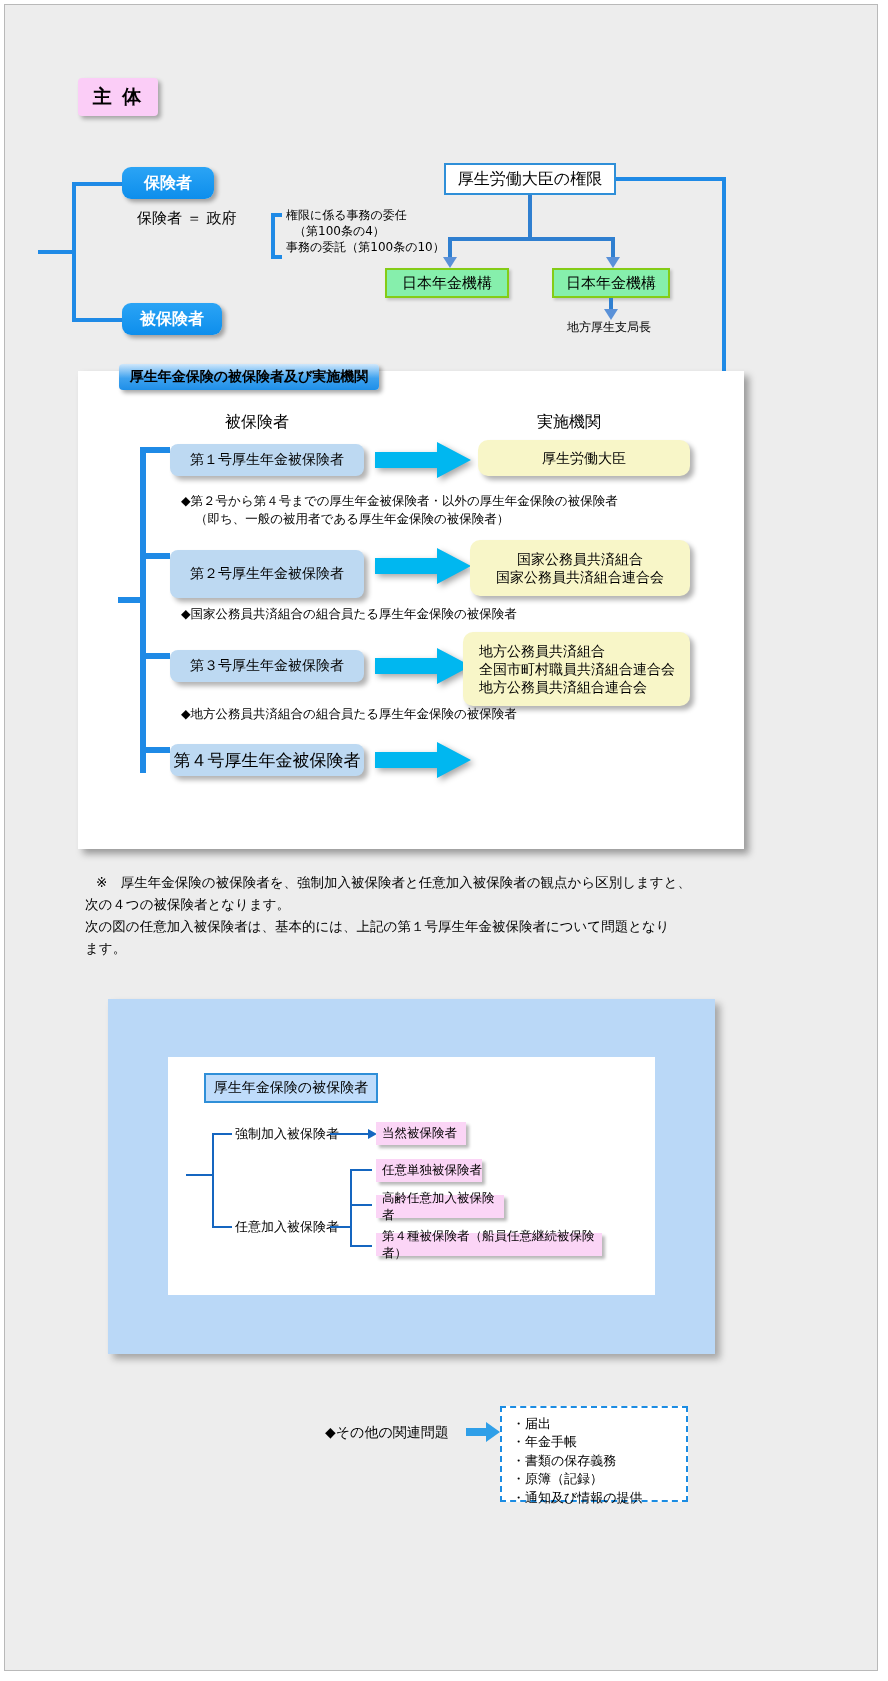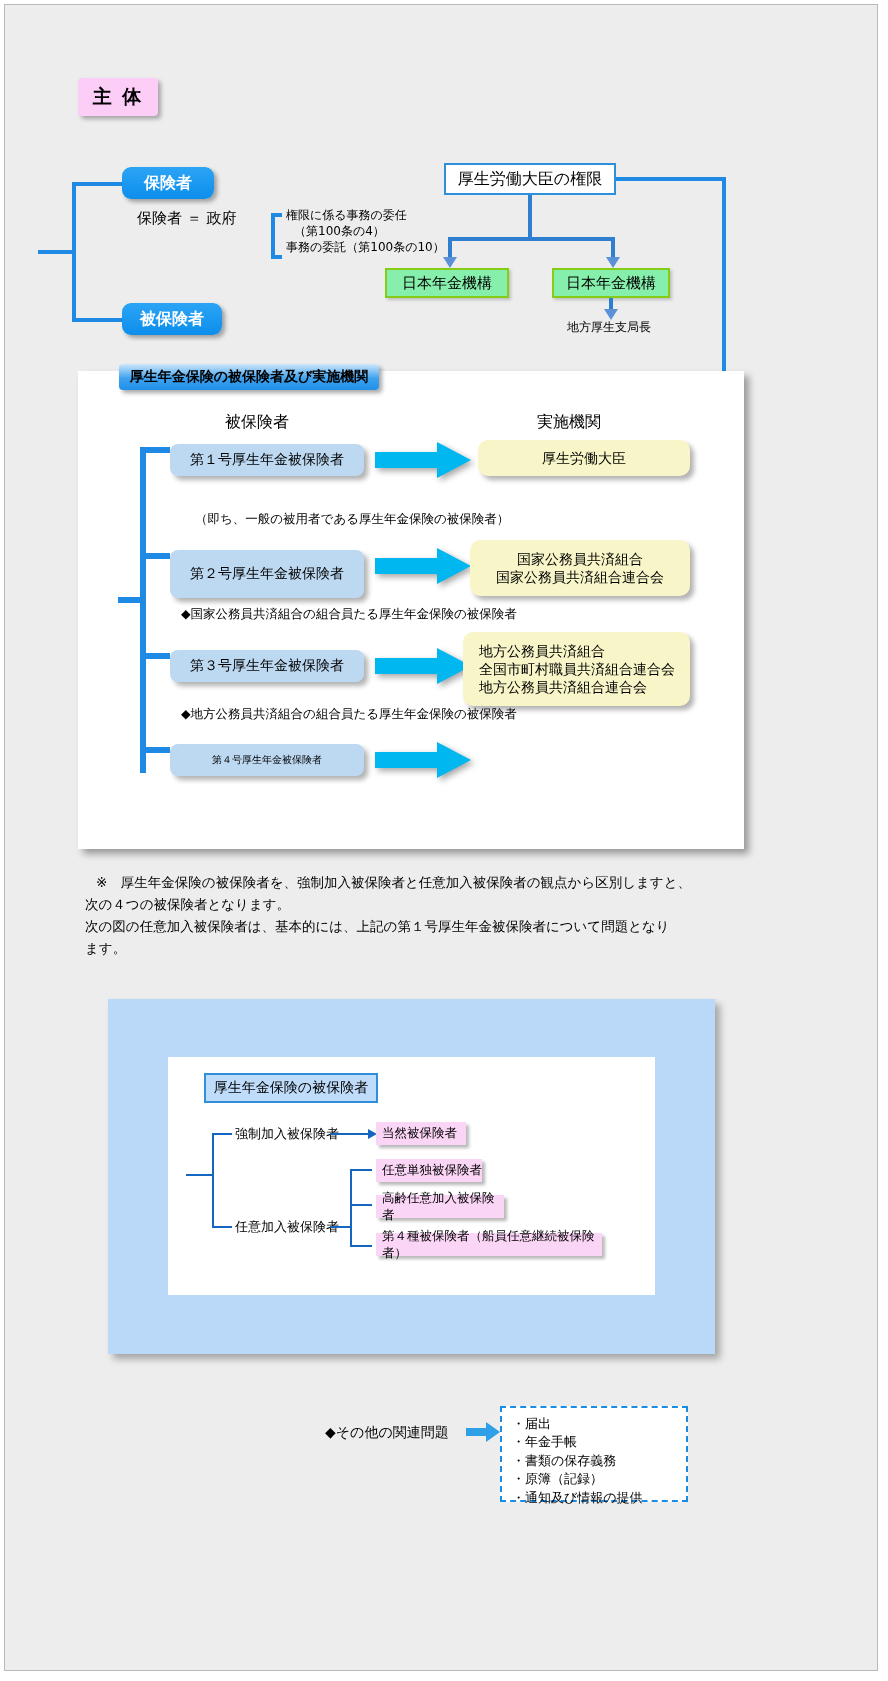--- a/index.html
+++ b/index.html
@@ -165,20 +165,21 @@
   <div class="ln" style="left:140px;top:747px;width:30px;height:6px;"></div>
   <div class="ln" style="left:118px;top:597px;width:28px;height:6px;"></div>
 
   <div class="box-lblue" style="left:170px;top:444px;width:194px;height:32px;font-size:14px;">第１号厚生年金被保険者</div>
   <div class="cyanarrow" style="left:375px;top:442px;width:96px;height:36px;">
     <svg width="96" height="36" viewBox="0 0 96 36">
         <polygon points="0,10 62,10 62,0 96,18 62,36 62,26 0,26" fill="#00b7f0"></polygon>
       </svg>
   </div>
   <div class="box-yellow" style="left:478px;top:440px;width:212px;height:36px;font-size:14px;">厚生労働大臣</div>
+  <div class="txt" style="left:181px;top:493px;font-size:12.5px;">◆第２号から第４号までの厚生年金被保険者・以外の厚生年金保険の被保険者</div>
   <div class="txt" style="left:195px;top:511px;font-size:12.5px;">（即ち、一般の被用者である厚生年金保険の被保険者）</div>
 
   <div class="box-lblue" style="left:170px;top:550px;width:194px;height:48px;font-size:14px;">第２号厚生年金被保険者</div>
   <div class="cyanarrow" style="left:375px;top:548px;width:96px;height:36px;">
     <svg width="96" height="36" viewBox="0 0 96 36">
         <polygon points="0,10 62,10 62,0 96,18 62,36 62,26 0,26" fill="#00b7f0"></polygon>
       </svg>
   </div>
   <div class="box-yellow" style="left:470px;top:540px;width:220px;height:56px;font-size:14px;white-space:pre-line;text-align:center;">国家公務員共済組合
 国家公務員共済組合連合会</div>
@@ -188,21 +189,21 @@
   <div class="cyanarrow" style="left:375px;top:648px;width:96px;height:36px;">
     <svg width="96" height="36" viewBox="0 0 96 36">
         <polygon points="0,10 62,10 62,0 96,18 62,36 62,26 0,26" fill="#00b7f0"></polygon>
       </svg>
   </div>
   <div class="box-yellow" style="left:463px;top:632px;width:227px;height:74px;font-size:14px;white-space:pre-line;text-align:left;justify-content:flex-start;padding-left:16px;">地方公務員共済組合
 全国市町村職員共済組合連合会
 地方公務員共済組合連合会</div>
   <div class="txt" style="left:181px;top:706px;font-size:12.5px;">◆地方公務員共済組合の組合員たる厚生年金保険の被保険者</div>
 
-  <div class="box-lblue" style="left:170px;top:744px;width:194px;height:32px;font-size:10px;">第４号厚生年金被保険者</div>
+  <div class="box-lblue" style="left:170px;top:744px;width:194px;height:32px;font-size:17px;">第４号厚生年金被保険者</div>
   <div class="cyanarrow" style="left:375px;top:742px;width:96px;height:36px;">
     <svg width="96" height="36" viewBox="0 0 96 36">
         <polygon points="0,10 62,10 62,0 96,18 62,36 62,26 0,26" fill="#00b7f0"></polygon>
       </svg>
   </div>
 
   <div class="txt" style="left:96px;top:874px;font-size:13.5px;">※　厚生年金保険の被保険者を、強制加入被保険者と任意加入被保険者の観点から区別しますと、</div>
   <div class="txt" style="left:85px;top:896px;font-size:13.5px;">次の４つの被保険者となります。</div>
   <div class="txt" style="left:85px;top:918px;font-size:13.5px;">次の図の任意加入被保険者は、基本的には、上記の第１号厚生年金被保険者について問題となり</div>
   <div class="txt" style="left:85px;top:940px;font-size:13.5px;">ます。</div>

